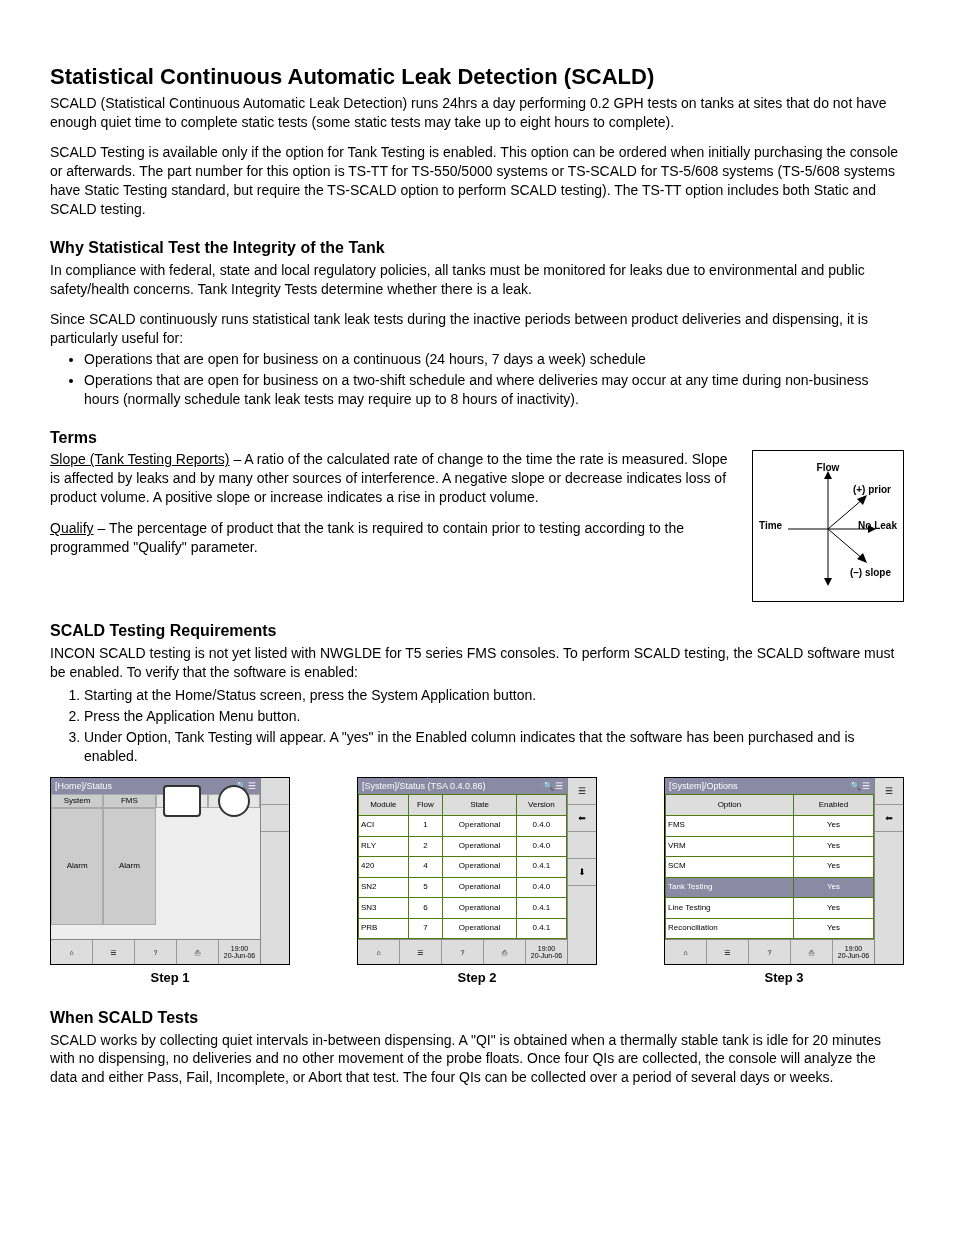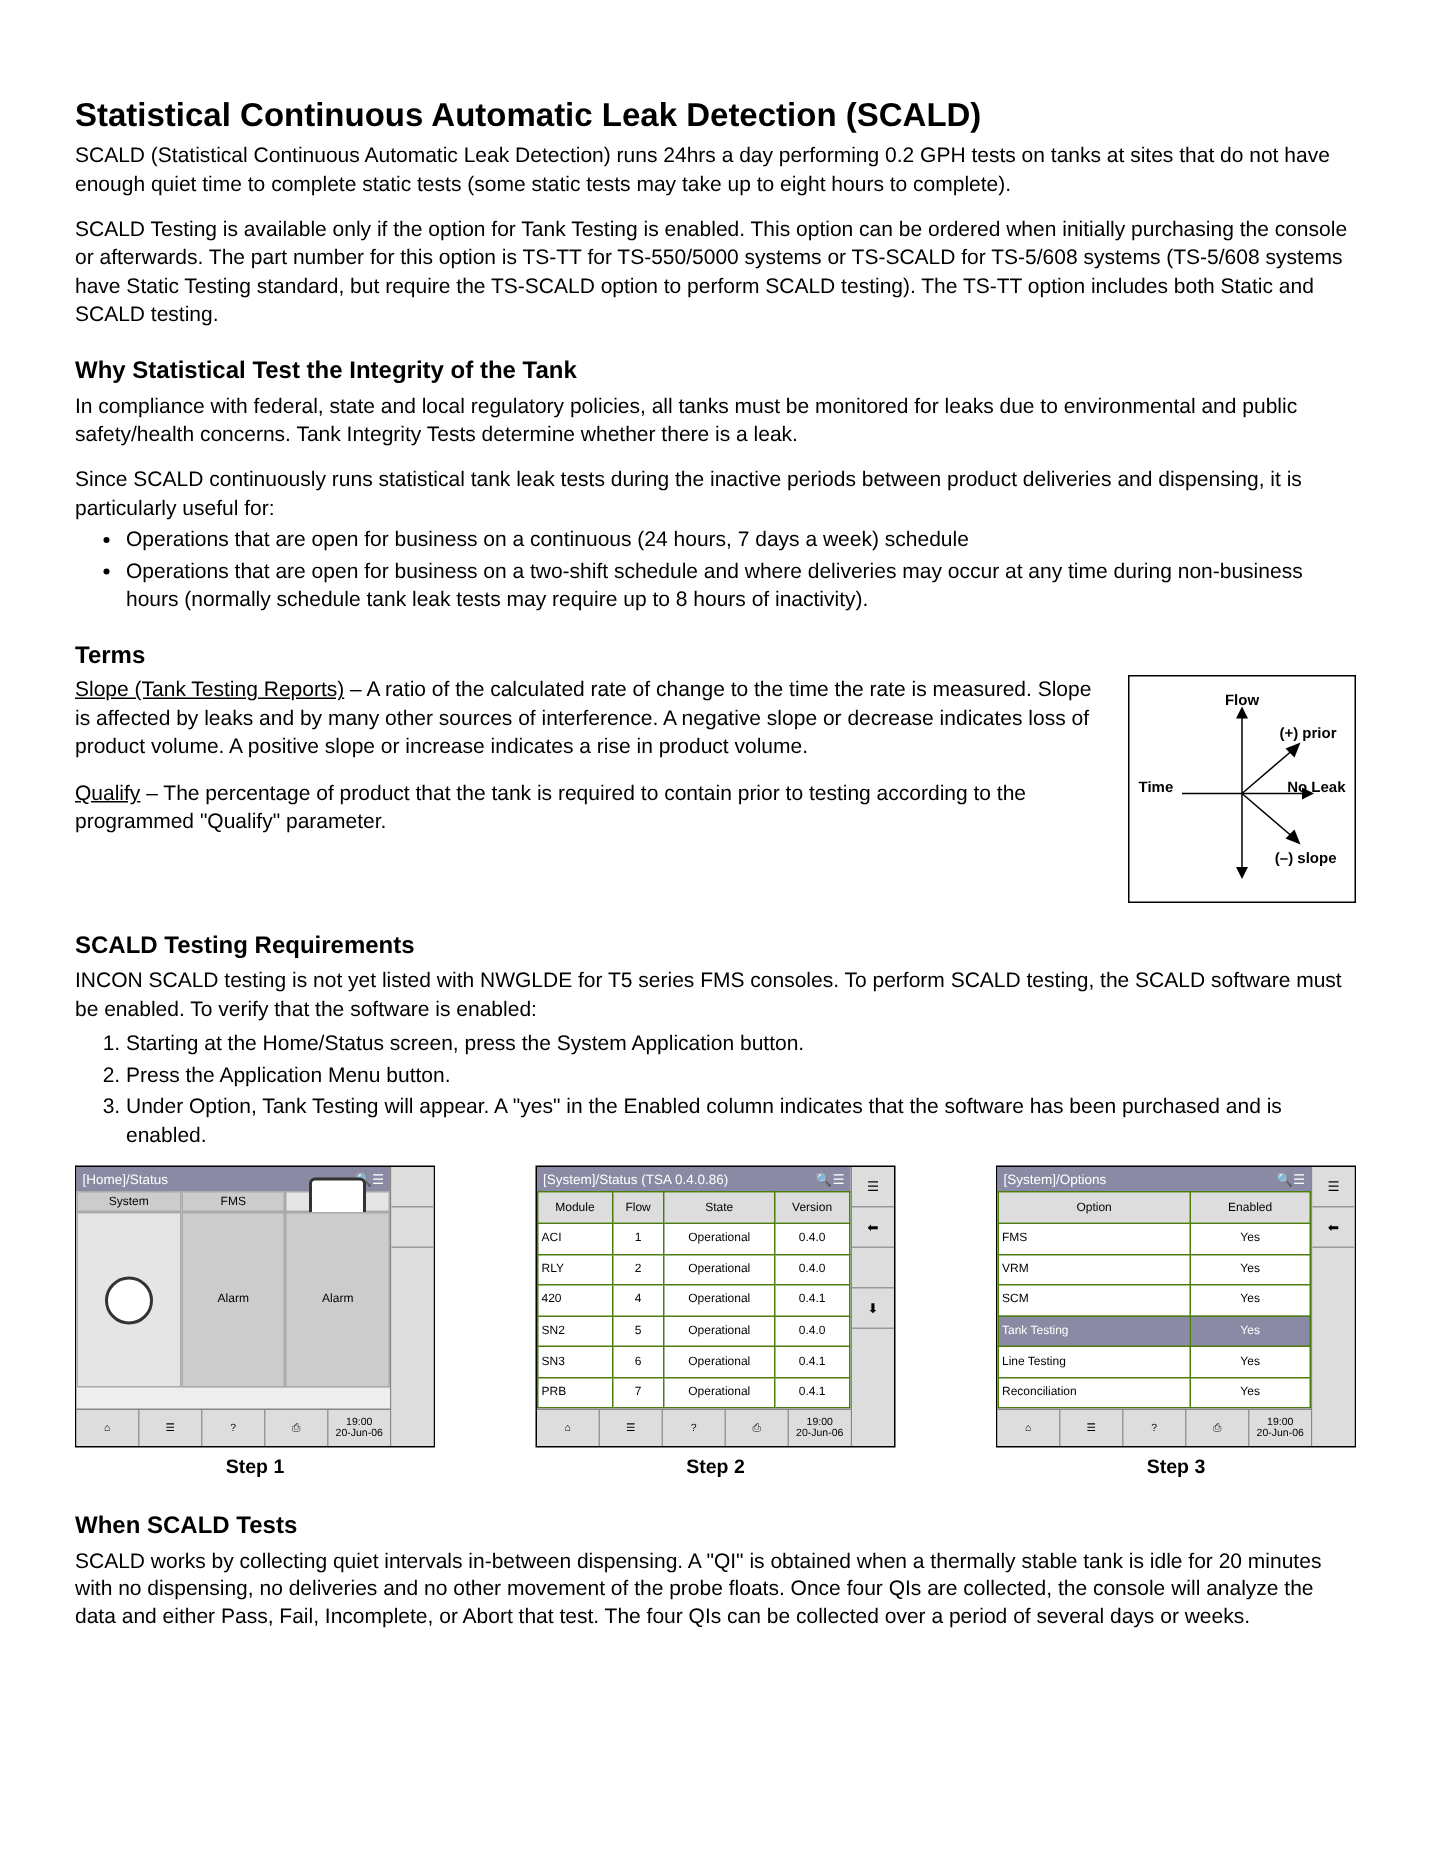--- a/index.html
+++ b/index.html
@@ -113,21 +113,21 @@
   }
   .body-area {
     flex: 1;
     display: flex;
     flex-direction: column;
     background: #eee;
   }
   .step1-grid {
     flex: 1;
     display: grid;
-    grid-template-columns: 1fr 1fr 1fr;
+    grid-template-columns: 1fr 1fr 1fr 1fr;
     grid-template-rows: 14px 1fr 14px;
     font-size: 8px;
   }
   .step1-grid > div {
     border: 1px solid #aaa;
     display: flex;
     align-items: center;
     justify-content: center;
     background: #e5e5e5;
   }

